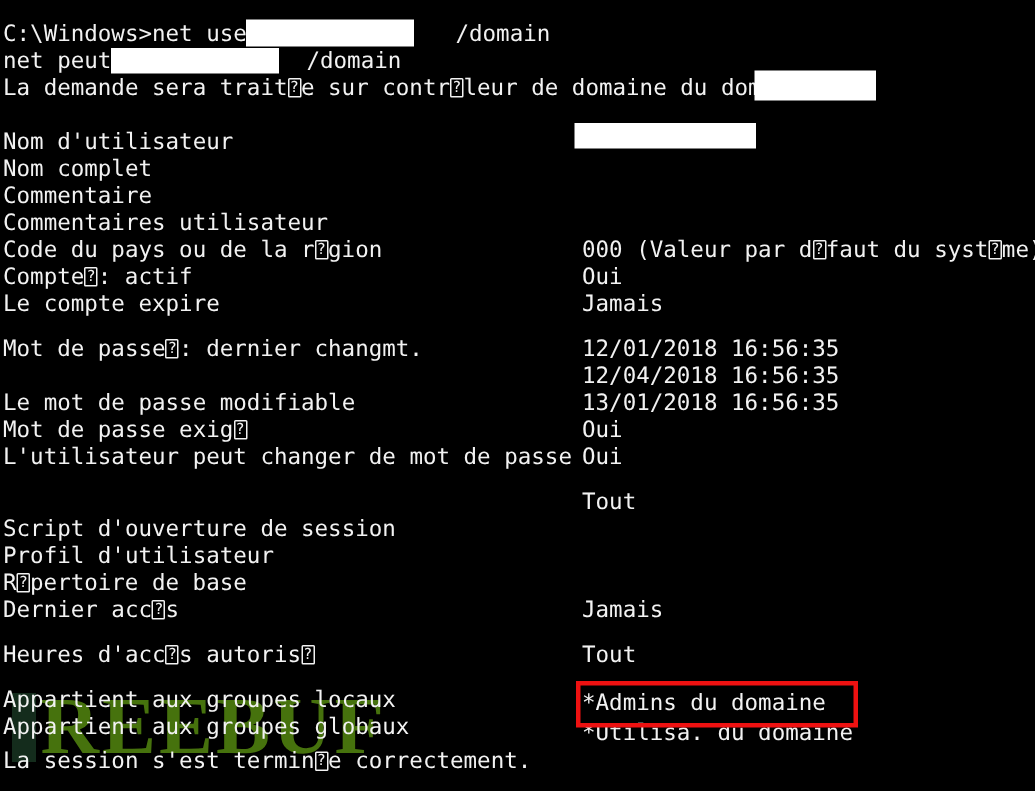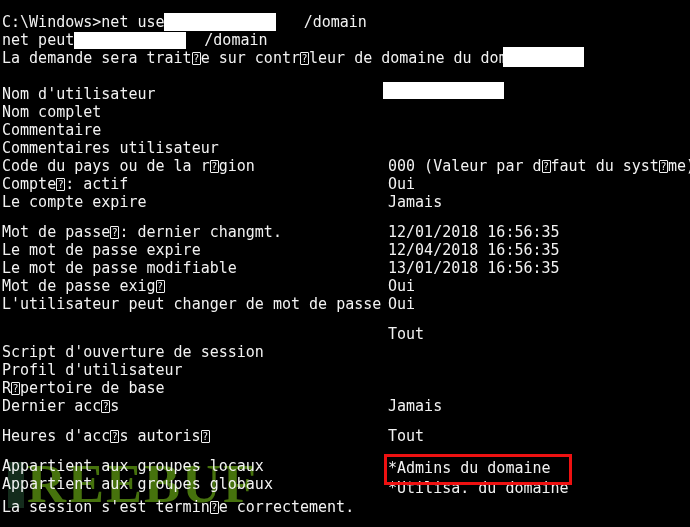--- a/index.html
+++ b/index.html
@@ -130,21 +130,20 @@
 
     <div class="line" style="top:175px"><span>Compte</span><span class="glyph">?</span><span>: actif</span></div>
     <div class="val" style="top:175px">Oui</div>
 
     <div class="line" style="top:193px"><span>Le compte expire</span></div>
     <div class="val" style="top:193px">Jamais</div>
 
     <div class="line" style="top:223px"><span>Mot de passe</span><span class="glyph">?</span><span>: dernier changmt.</span></div>
     <div class="val" style="top:223px">12/01/2018 16:56:35</div>
 
-    <div class="line" style="top:241px"><span>Le mot de passe expire</span></div>
     <div class="val" style="top:241px">12/04/2018 16:56:35</div>
 
     <div class="line" style="top:259px"><span>Le mot de passe modifiable</span></div>
     <div class="val" style="top:259px">13/01/2018 16:56:35</div>
 
     <div class="line" style="top:277px"><span>Mot de passe exig</span><span class="glyph">?</span></div>
     <div class="val" style="top:277px">Oui</div>
 
     <div class="line" style="top:295px"><span>L'utilisateur peut changer de mot de passe</span></div>
     <div class="val" style="top:295px">Oui</div>

